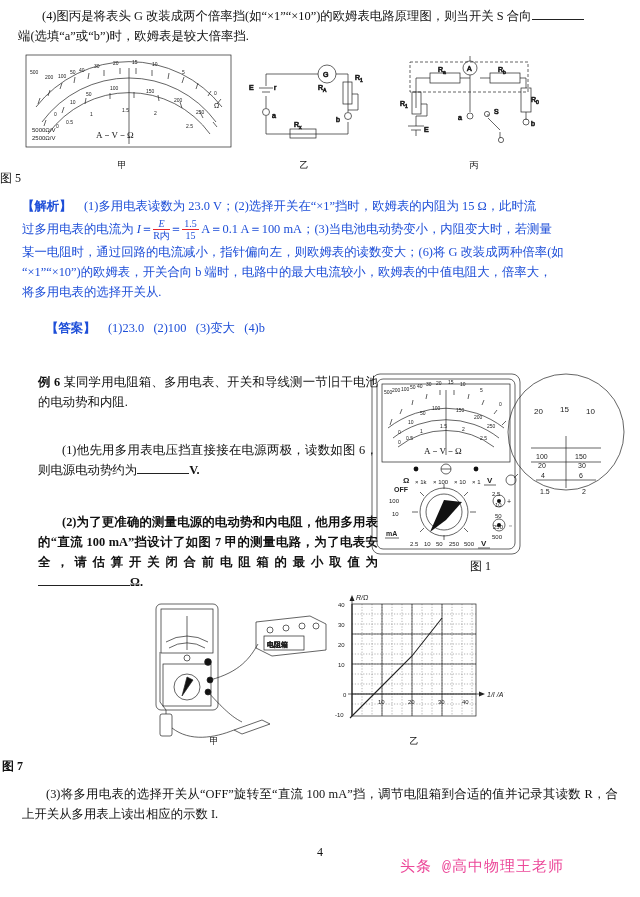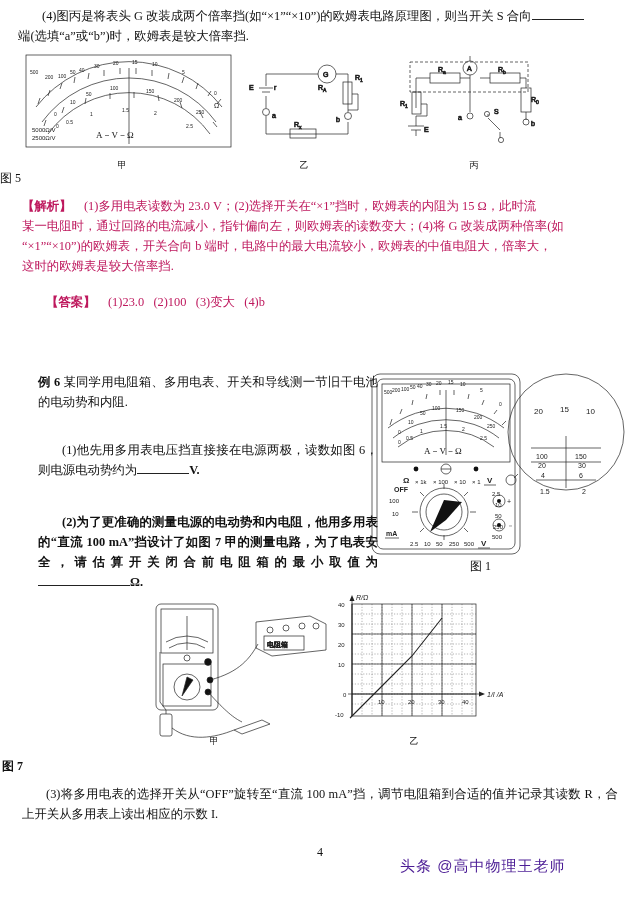--- a/index.html
+++ b/index.html
@@ -1,37 +1,37 @@
 <!DOCTYPE html>
 <html><head>
 <meta charset="utf-8">
 <style>
   html,body{margin:0;padding:0;}
   body{width:640px;height:897px;background:#fff;font-family:"Liberation Serif",serif;color:#111;position:relative;overflow:hidden;}
   .page{position:relative;width:640px;height:897px;}
   .txt{font-size:12.4px;line-height:20px;text-align:justify;}
   .ind{text-indent:24px;}
-  .red{color:#be185d;font-family:Liberation Serif, serif;}
+  .red{color:#1d4ed8;font-family:Liberation Serif, serif;}
   .b{font-weight:bold;}
   .it{font-style:italic;}
   .blank{display:inline-block;border-bottom:1px solid #222;min-width:52px;height:12px;}
   .cap{text-align:left;font-size:12px;}
   
   #q4{position:absolute;left:18px;top:6px;width:606px;}
   #fig5{position:absolute;left:18px;top:52px;width:606px;height:135px;}
   #fig5cap{position:absolute;left:0;top:170px;width:640px;}
   #analysis{position:absolute;left:22px;top:196px;width:596px;}
   #ex6{position:absolute;left:38px;top:372px;width:340px;}
   #fig6{position:absolute;left:368px;top:370px;width:258px;height:190px;}
   #fig6cap{position:absolute;left:470px;top:558px;width:110px;}
   #fig7{position:absolute;left:130px;top:592px;width:375px;height:160px;}
   #fig7cap{position:absolute;left:2px;top:758px;width:640px;font-weight:bold;}
   #q3{position:absolute;left:22px;top:784px;width:596px;}
   #pagenum{position:absolute;left:0;top:845px;width:640px;text-align:center;font-size:12px;}
-  #watermark{position:absolute;left:400px;top:857px;width:230px;font-size:15px;color:#4c1d95;font-family:Liberation Sans, sans-serif;letter-spacing:1px;}
+  #watermark{position:absolute;left:400px;top:857px;width:230px;font-size:15px;color:#ec4899;font-family:Liberation Mono, monospace;letter-spacing:1px;}
   svg{display:block;}
   .s{stroke:#222;fill:none;}
   .thin{stroke-width:.7;}
   .tk{font-size:5px;font-family:"Liberation Sans",sans-serif;fill:#222;}
   .tk6{font-size:6px;font-family:"Liberation Sans",sans-serif;fill:#222;}
   .tk7{font-size:7px;font-family:"Liberation Sans",sans-serif;fill:#222;}
   .tk8{font-size:8px;font-family:"Liberation Sans",sans-serif;fill:#222;}
   .lbl{font-size:9px;font-family:"Liberation Serif",serif;fill:#111;}
   .frac{display:inline-block;vertical-align:-6px;text-align:center;font-size:10px;line-height:11px;}
   .frac .num{display:block;border-bottom:1px solid #e8262c;padding:0 2px;}
@@ -184,23 +184,28 @@
     </svg>
   </div>
   <div id="fig5cap" class="cap">图 5</div>
 
   <div id="analysis">
     <div class="txt red">
       <span class="b">【解析】</span>
       <span>&nbsp;&nbsp;</span>
       <span>(1)多用电表读数为 23.0 V；(2)选择开关在“×1”挡时，欧姆表的内阻为 15 Ω，此时流</span>
     </div>
-    <div class="txt red">某一电阻时，通过回路的电流减小，指针偏向左，则欧姆表的读数变大；(4)将 G 改装成两种倍率(如</div>
+    <div class="txt red" style="line-height:26px;">
+      <span>过多用电表的电流为</span>
+      <span class="it">I</span><span>＝</span><span class="frac"><span class="num it">E</span><span>R内</span></span><span>＝</span><span class="frac"><span class="num">1.5</span><span>15</span></span>
+      <span>A＝0.1 A＝100 mA；(3)当电池电动势变小，内阻变大时，若测量</span>
+    </div>
+    <div class="txt red">某一电阻时，通过回路的电流减小，指针偏向左，则欧姆表的读数变大；(6)将 G 改装成两种倍率(如</div>
     <div class="txt red">“×1”“×10”)的欧姆表，开关合向 b 端时，电路中的最大电流较小，欧姆表的中值电阻大，倍率大，</div>
-    <div class="txt red">这时的欧姆表是较大倍率挡.</div>
+    <div class="txt red">将多用电表的选择开关从.</div>
     <div class="txt red ind" style="margin-top:16px;">
       <span class="b">【答案】</span>
       <span>&nbsp;&nbsp;</span>
       <span>(1)23.0</span>&nbsp;&nbsp;
       <span>(2)100</span>&nbsp;&nbsp;
       <span>(3)变大</span>&nbsp;&nbsp;
       <span>(4)b</span>
     </div>
   </div>
 

